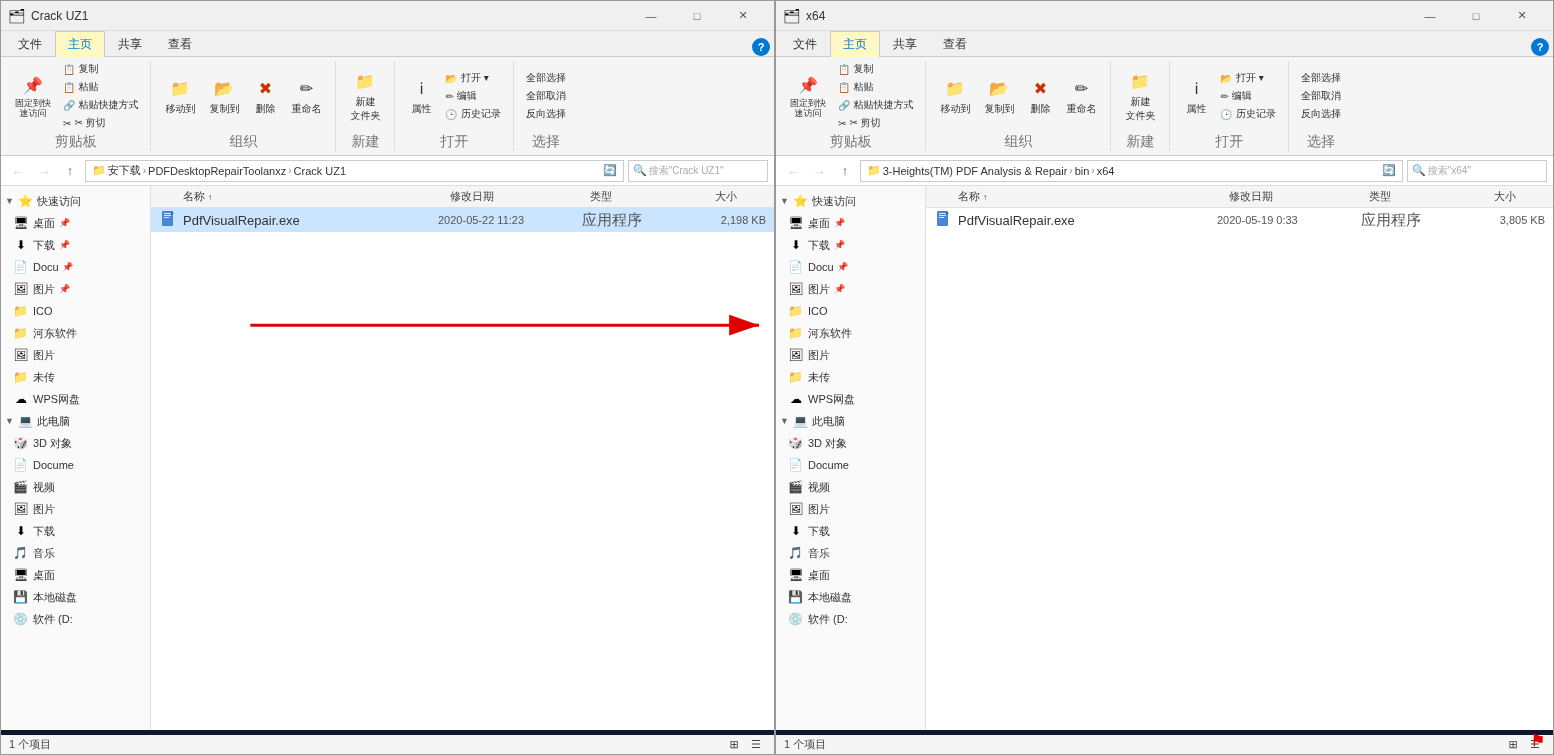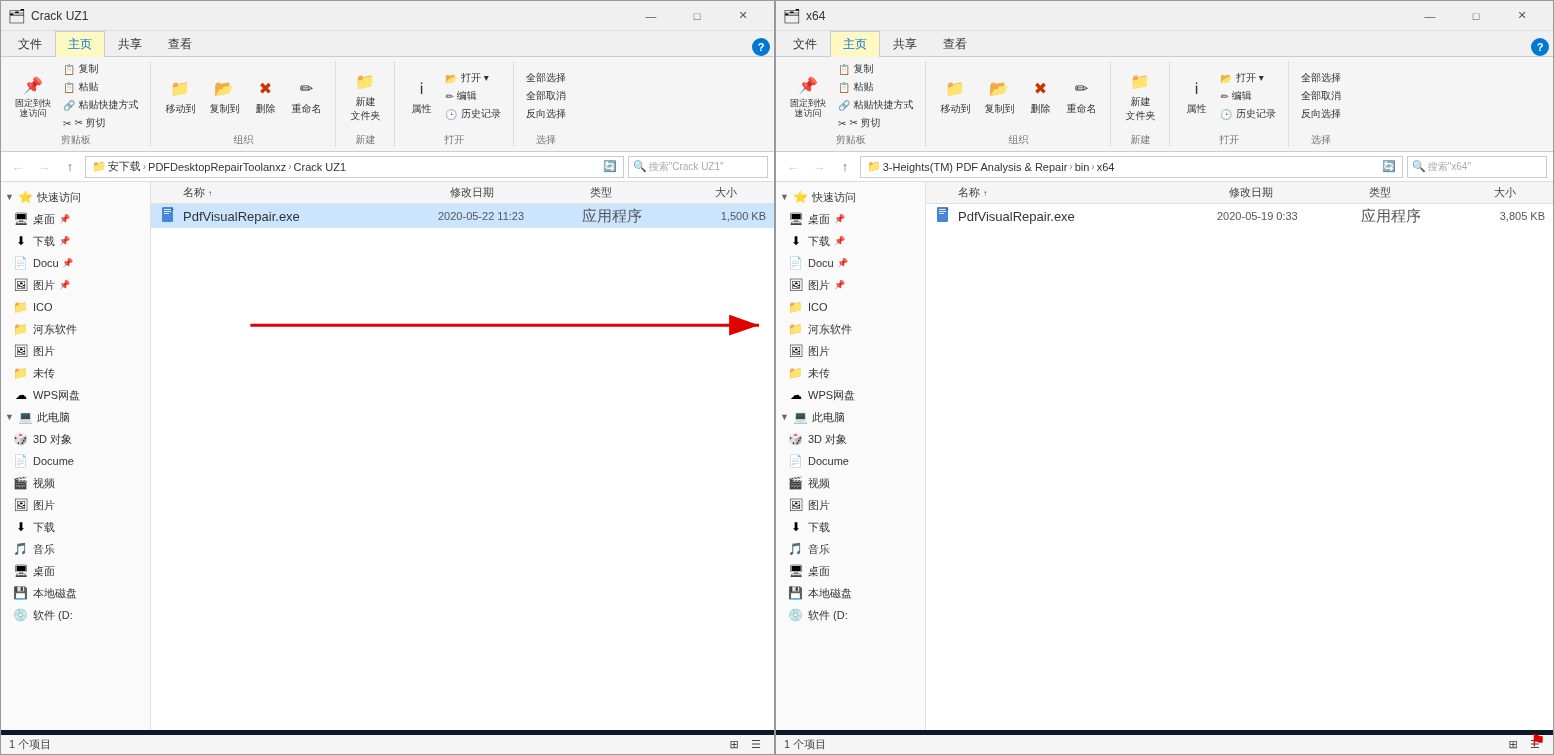--- a/index.html
+++ b/index.html
@@ -126,21 +126,21 @@
       flex-direction: column;
       border-right: 1px solid #ddd;
       padding-right: 8px;
       margin-right: 4px;
       min-width: fit-content;
     }
 
     .ribbon-group:last-child { border-right: none; }
 
     .ribbon-group-label {
-      font-size: 10px;
+      font-size: 14px;
       color: #777;
       text-align: center;
       margin-top: auto;
       padding-top: 2px;
     }
 
     .ribbon-buttons {
       display: flex;
       gap: 2px;
       align-items: center;
@@ -640,21 +640,21 @@
               <rect x="2" y="1" width="11" height="15" rx="1" fill="#4a86d8"></rect>
               <rect x="4" y="3" width="7" height="1" fill="white" opacity="0.8"></rect>
               <rect x="4" y="5" width="7" height="1" fill="white" opacity="0.8"></rect>
               <rect x="4" y="7" width="5" height="1" fill="white" opacity="0.8"></rect>
               <polygon points="11,1 14,4 11,4" fill="#2a66b8"></polygon>
             </svg>
         </span>
         <span class="file-name">PdfVisualRepair.exe</span>
         <span class="file-date">2020-05-22 11:23</span>
         <span class="file-type">应用程序</span>
-        <span class="file-size">1,500 KB</span>
+        <span class="file-size">2,198 KB</span>
       </div>
     </div>
   </div>
 
   <div class="status-bar">
     <span>1 个项目</span>
     <div class="status-right">
       <div class="view-btn">⊞</div>
       <div class="view-btn">☰</div>
     </div>

